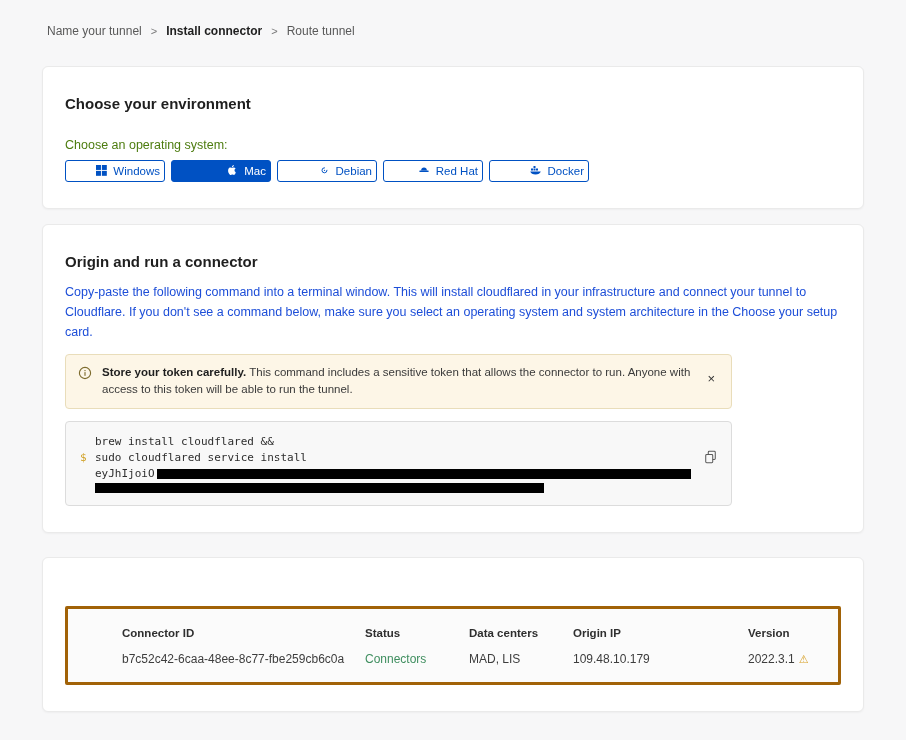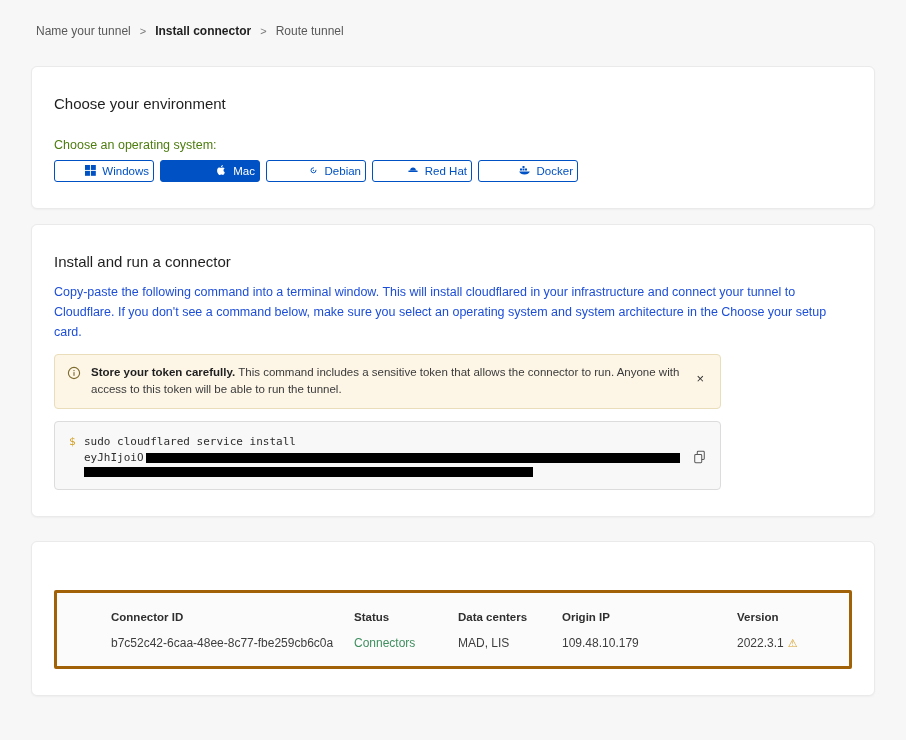--- a/index.html
+++ b/index.html
@@ -4,21 +4,21 @@
 <style>
   * { box-sizing: border-box; }
   html,body { margin:0; padding:0; }
   body {
     width:906px; height:740px;
     background:#f7f7f8;
     font-family:"Liberation Sans", sans-serif;
     color:#313131;
     overflow:hidden;
   }
-  .page { padding:0 31px; }
+  .page { padding:0 42px; }
 
   
   .breadcrumb {
     padding:24px 0 0 5px;
     font-size:12px; color:#595959;
     display:flex; align-items:center; gap:9px;
   }
   .breadcrumb .crumb { cursor:default; }
   .breadcrumb .crumb.active { font-weight:bold; color:#1f1f1f; }
   .breadcrumb .sep { color:#7a7a7a; font-size:11px; }
@@ -26,21 +26,21 @@
   
   .card {
     background:#ffffff;
     border:1px solid #eaeaea;
     border-radius:6px;
     box-shadow:0 1px 2px rgba(0,0,0,0.04);
     padding:26px 22px;
   }
   .card-title {
     margin:2px 0 0;
-    font-size:15px; font-weight:normal; color:#1f1f1f;
+    font-size:15px; font-weight:bold; color:#1f1f1f;
   }
 
   
   #env-card { margin-top:28px; }
   .os-label { margin-top:26px; font-size:12.5px; color:#4d7c0f; }
   .os-row { display:flex; gap:6px; margin-top:8px; }
   .os-btn {
     height:22px; width:100px;
     display:flex; align-items:center; justify-content:flex-end; gap:6px;
     background:#ffffff; color:#0051c3;
@@ -189,37 +189,41 @@
           </g>
             </svg>
         </span>
         <span>Docker</span>
       </button>
 
     </div>
   </section>
 
   <section class="card" id="install-card">
-    <h2 class="card-title">Install and run a connector</h2>
+    <h2 class="card-title">Origin and run a connector</h2>
     <p class="desc">Copy-paste the following command into a terminal window. This will install cloudflared in your infrastructure and connect your tunnel to Cloudflare. If you don't see a command below, make sure you select an operating system and system architecture in the Choose your setup card.</p>
 
     <div class="warning-banner">
       <span class="w-icon">
         <svg width="14" height="14" viewBox="0 0 16 16" fill="none">
           <circle cx="8" cy="8" r="6.4" stroke="#7d6b2d" stroke-width="1.3"></circle>
           <rect x="7.35" y="7" width="1.3" height="4.2" fill="#7d6b2d"></rect>
           <rect x="7.35" y="4.6" width="1.3" height="1.3" fill="#7d6b2d"></rect>
         </svg>
       </span>
       <span class="w-text"><b>Store your token carefully.</b> <span>This command includes a sensitive token that allows the connector to run. Anyone with access to this token will be able to run the tunnel.</span></span>
       <button class="warning-close">×</button>
     </div>
 
     <div class="code-block">
       <div class="code-line">
+        <span class="code-indent"></span>
+        <span>brew install cloudflared &amp;&amp;</span>
+      </div>
+      <div class="code-line">
         <span class="code-prompt">$</span>
         <span>sudo cloudflared service install</span>
       </div>
       <div class="code-line">
         <span class="code-indent"></span>
         <span>eyJhIjoiO</span>
         <span class="redact-bar bar-1"></span>
       </div>
       <div class="code-line">
         <span class="code-indent"></span>

